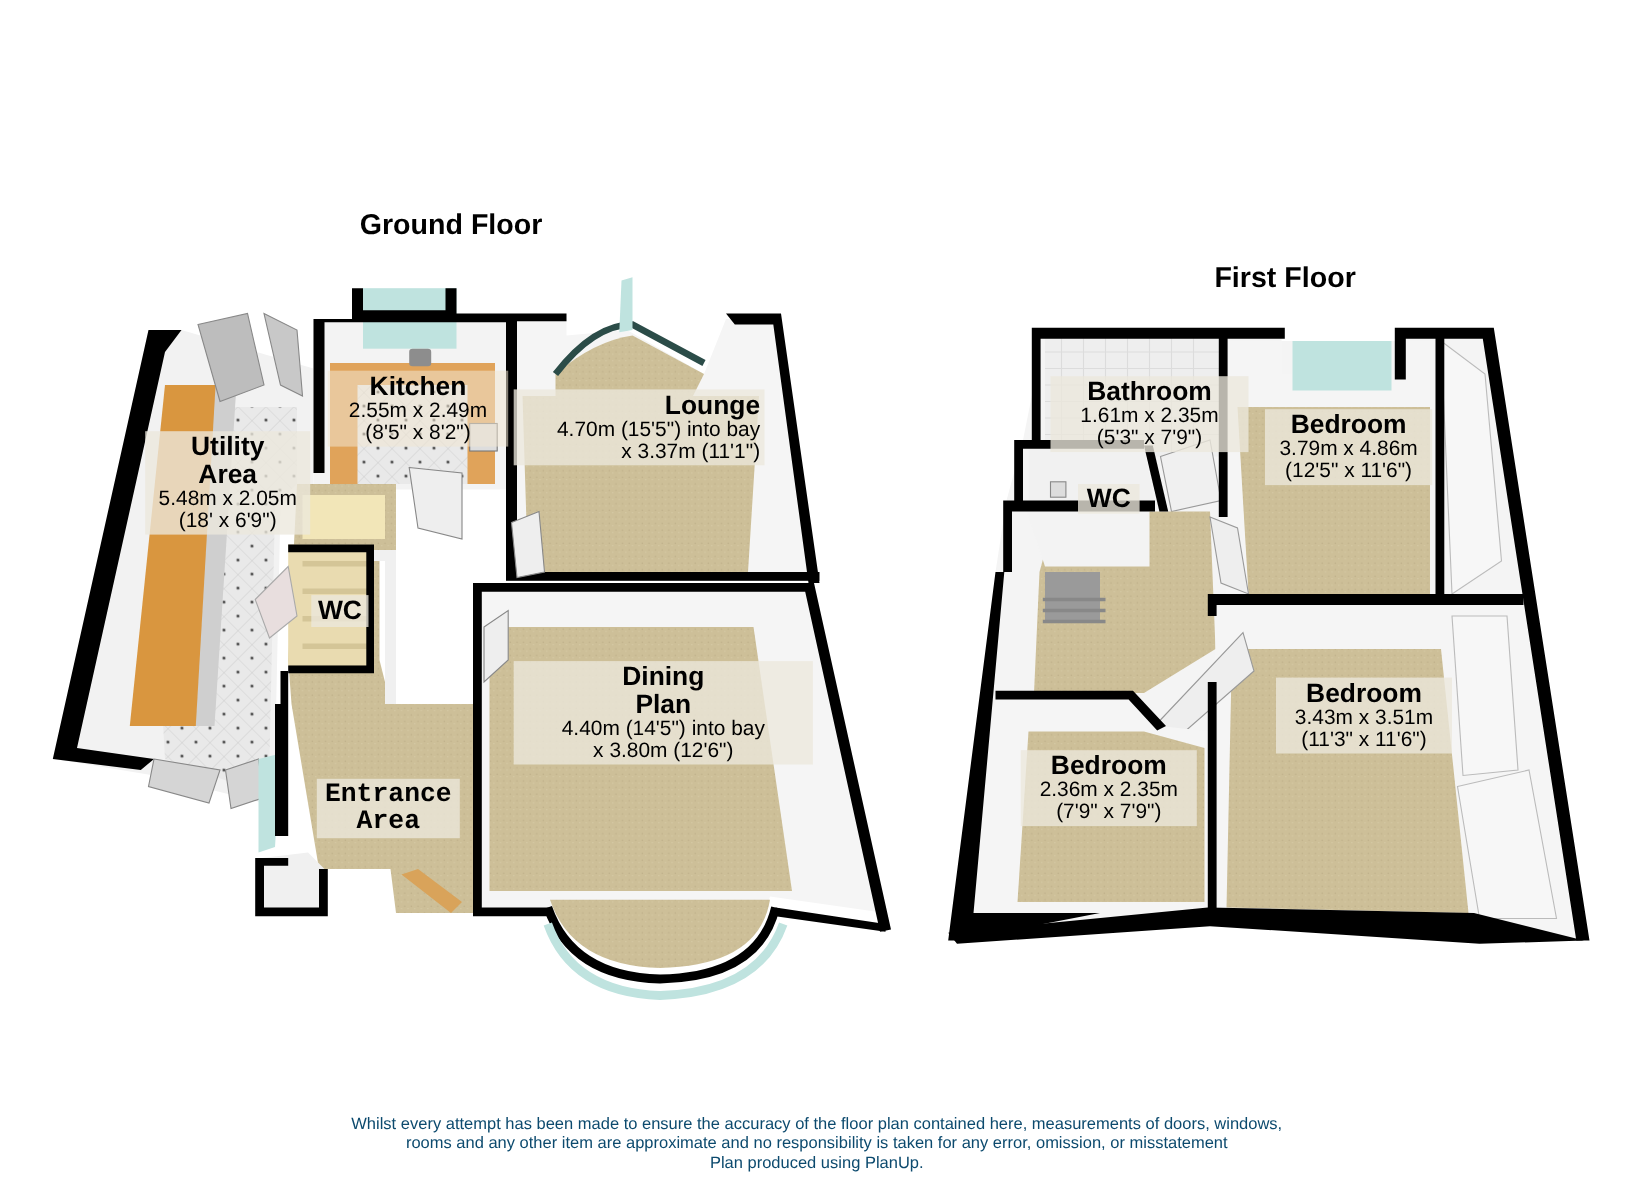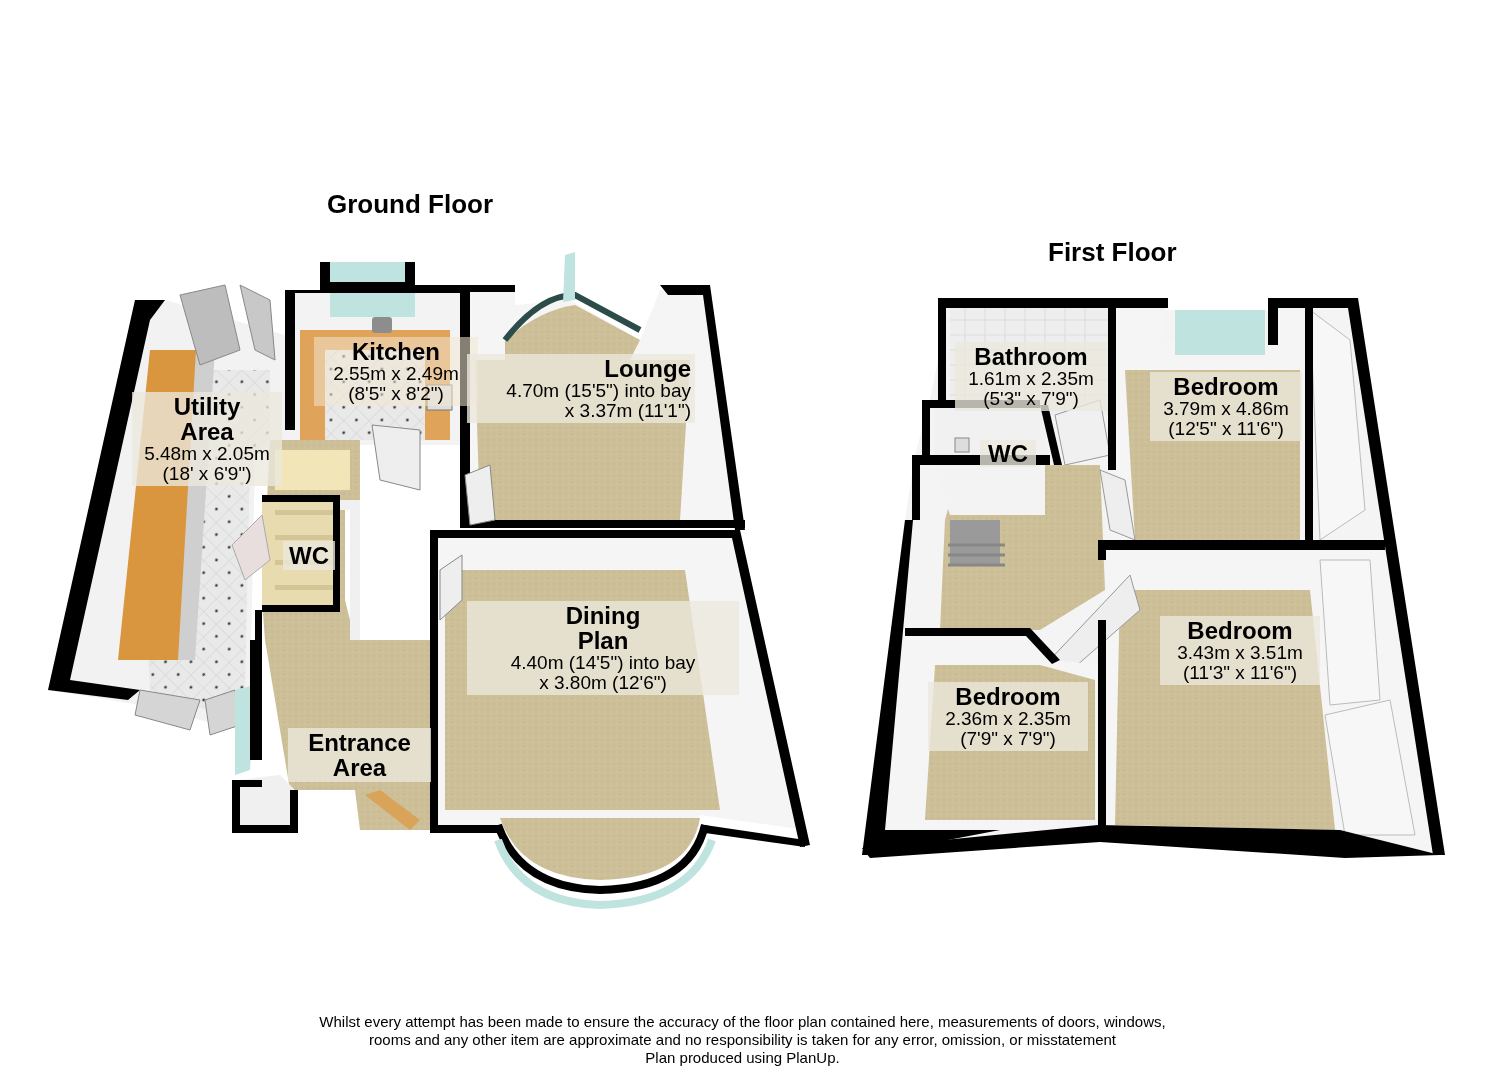--- a/index.html
+++ b/index.html
@@ -1,27 +1,27 @@
 <!DOCTYPE html>
 <html><head>
 <meta charset="utf-8">
 <style>
   html, body { margin: 0; padding: 0; background: #ffffff; }
   body { width: 1485px; height: 1080px; position: relative; overflow: hidden;
          font-family: "Liberation Sans", "DejaVu Sans", sans-serif; }
   .floor-title { position: absolute; font-weight: bold; font-size: 26px; color: #000; white-space: nowrap; }
   #gf-title { left: 327px; top: 189px; }
-  #ff-title { left: 1048px; top: 237px; }
+  #ff-title { left: 1104px; top: 237px; }
   svg.plan { position: absolute; left: 0; top: 0; }
   .label { position: absolute; background: rgba(236,232,220,0.78); text-align: center; color: #000;
            line-height: 1.05; padding: 2px 4px; box-sizing: border-box; }
   .label .name { font-weight: bold; font-size: 24px; display: block; }
   .label .dim { font-size: 19px; display: block; }
   .disclaimer { position: absolute; left: 200px; width: 1085px; top: 1013px; text-align: center;
-                font-size: 15px; line-height: 18px; color: #000000; }
+                font-size: 15px; line-height: 18px; color: #0c4a6e; }
   .disclaimer div { white-space: nowrap; }
 </style>
 </head>
 <body>
 
 <div id="gf-title" class="floor-title">Ground Floor</div>
 <div id="ff-title" class="floor-title">First Floor</div>
 
 <svg class="plan" width="1485" height="1080" viewBox="0 0 1485 1080">
   <defs>
@@ -173,45 +173,45 @@
     </g>
   </g>
 </svg>
 
 <div class="label" style="left:132px; top:392px; width:150px;">
   <span class="name">Utility</span>
   <span class="name">Area</span>
   <span class="dim">5.48m x 2.05m</span>
   <span class="dim">(18' x 6'9")</span>
 </div>
-<div class="label" style="left:298px; top:337px; width:164px; background:rgba(240,230,210,0.55);margin-left:16px;">
+<div class="label" style="left:298px; top:337px; width:164px; background:rgba(240,230,210,0.55);">
   <span class="name">Kitchen</span>
   <span class="dim">2.55m x 2.49m</span>
   <span class="dim">(8'5" x 8'2")</span>
 </div>
 <div class="label" style="left:467px; top:354px; width:228px;text-align:right;">
   <span class="name">Lounge</span>
   <span class="dim">4.70m (15'5") into bay</span>
   <span class="dim">x 3.37m (11'1")</span>
 </div>
 <div class="label" style="left:283px; top:541px; width:52px; padding:2px;">
   <span class="name">WC</span>
 </div>
 <div class="label" style="left:467px; top:601px; width:272px;">
   <span class="name">Dining</span>
   <span class="name">Plan</span>
   <span class="dim">4.40m (14'5") into bay</span>
   <span class="dim">x 3.80m (12'6")</span>
 </div>
-<div class="label" style="left:288px; top:728px; width:143px;">
+<div class="label" style="left:288px; top:708px; width:130px;font-family:Liberation Mono, monospace;">
   <span class="name">Entrance</span>
   <span class="name">Area</span>
 </div>
 
-<div class="label" style="left:955px; top:342px; width:152px;">
+<div class="label" style="left:955px; top:342px; width:180px;">
   <span class="name">Bathroom</span>
   <span class="dim">1.61m x 2.35m</span>
   <span class="dim">(5'3" x 7'9")</span>
 </div>
 <div class="label" style="left:980px; top:440px; width:56px; padding:1px;">
   <span class="name">WC</span>
 </div>
 <div class="label" style="left:1150px; top:372px; width:152px;">
   <span class="name">Bedroom</span>
   <span class="dim">3.79m x 4.86m</span>

